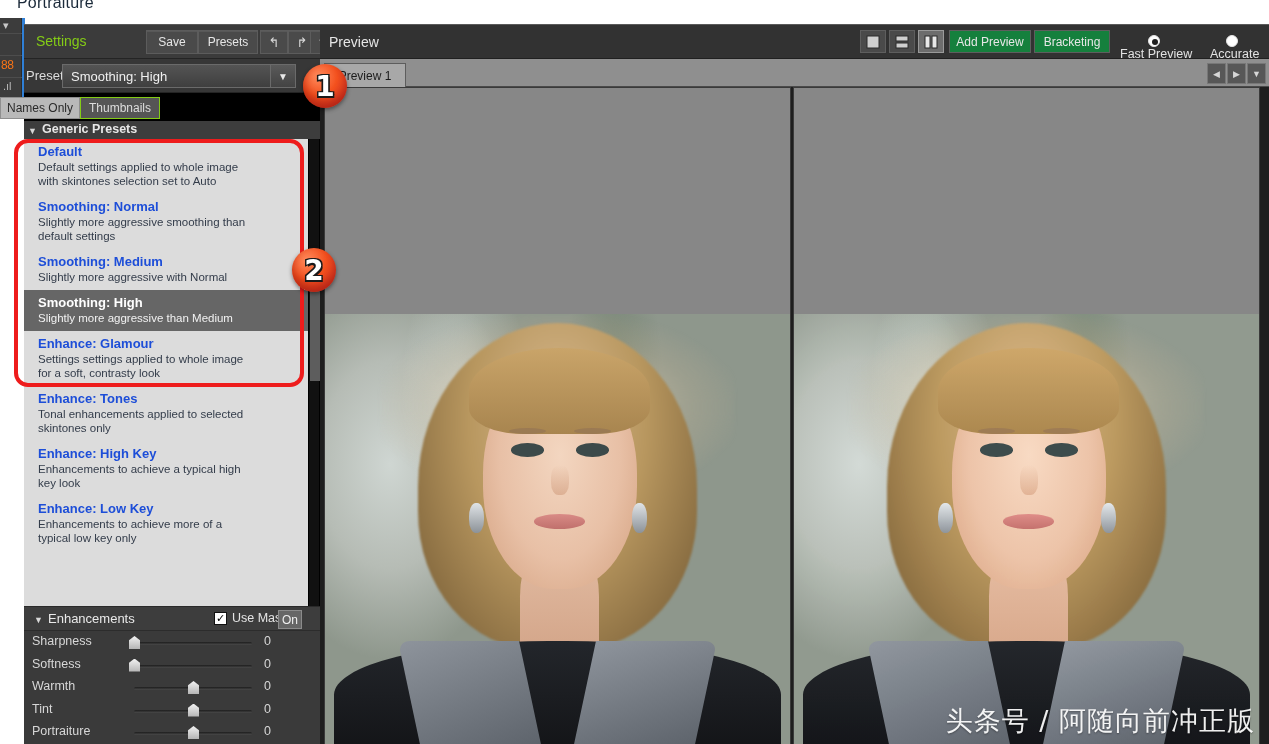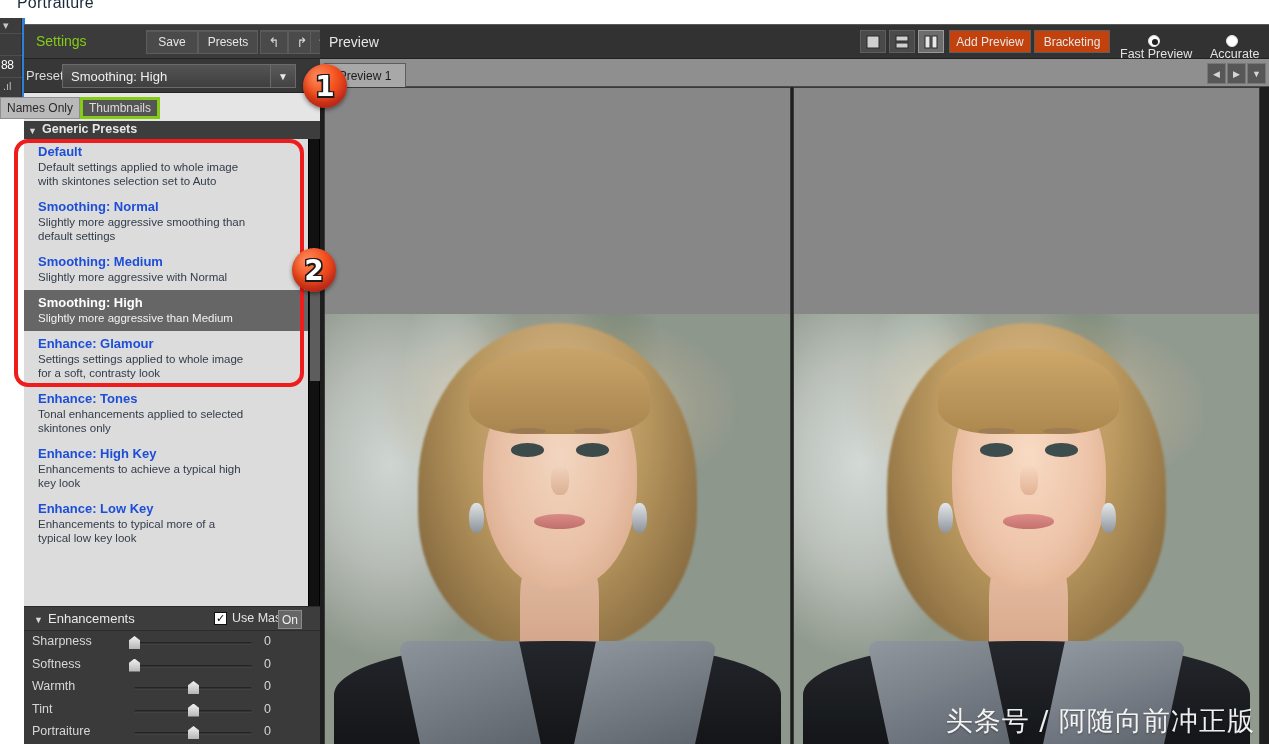--- a/index.html
+++ b/index.html
@@ -24,21 +24,21 @@
     background: #3c3c3c; border-right: 1px solid #2a2a2a;
   }
   .host-strip .row { position:absolute; left:0; width:22px; border-bottom:1px solid #4d4d4d; }
   .host-strip .r1 { top: 0px; height: 16px; }
   .host-strip .r2 { top: 16px; height: 22px; }
   .host-strip .r3 { top: 38px; height: 22px; }
   .host-strip .chev {
     position:absolute; left:3px; top:2px; color:#c8c8c8; font-size:11px; line-height:11px;
   }
   .host-strip .num {
-    position:absolute; left:1px; top:40px; font-size:12px; color:#ffffff; letter-spacing:-.5px;
+    position:absolute; left:1px; top:40px; font-size:12px; color:#f97316; letter-spacing:-.5px;
   }
   .host-strip .dots {
     position:absolute; left:3px; top:62px; font-size:11px; color:#b9b9b9;
   }
   .host-blue-line {
     position:absolute; left:22px; top:18px; width:3px; height:90px; background:#2f7fd6;
   }
   .host-white-gap { position:absolute; left:0; top:108px; width:320px; height:10px; background:#ffffff; }
 
   
@@ -102,36 +102,36 @@
     position:absolute; left: 246px; top: 5px; width: 26px; height: 24px;
     background: linear-gradient(#5a5a5a,#434343);
     border: 1px solid #6a6a6a;
     display:flex; align-items:center; justify-content:center;
     color:#e8e8e8; font-size: 10px;
   }
 
   
   .viewtabs {
     position: absolute; left: 0; top: 68px; width: 296px; height: 28px;
-    background: #e5e5e5;
+    background: #000000;
   }
   .vtab {
     position: absolute; top: 4px; height: 22px;
     display:flex; align-items:center; justify-content:center;
     font-size: 12px;
   }
   .vtab.names {
     left: -24px; width: 80px;
     background: #b9b9b9; color: #2a2a2a;
     border: 1px solid #8f8f8f;
   }
   .vtab.thumbs {
     left: 56px; width: 80px;
     background: #555555; color: #dddddd;
-    border: 3px solid #84cc16;
+    border: 1px solid #84cc16;
   }
 
   
   .group-hdr {
     position: absolute; left: 0; top: 96px; width: 296px; height: 18px;
     background: #3d3d3d;
   }
   .group-hdr .tri { position:absolute; left:4px; top:5px; font-size:9px; color:#d6d6d6; }
   .group-hdr .lbl { position:absolute; left:18px; top:1px; font-size:12.5px; color:#e7e7e7; font-weight:bold; }
 
@@ -227,21 +227,21 @@
     background: #4a4a4a; border: 1px solid #5e5e5e;
     display:flex; align-items:center; justify-content:center;
   }
   .vbtn.active { background:#6d6d6d; border-color:#9a9a9a; }
   .vb-single { left: 540px; }
   .vb-stack  { left: 569px; }
   .vb-split  { left: 598px; }
 
   .tbtn {
     position: absolute; top: 5px; height: 23px;
-    background: #c2410c; border: 1px solid #5e5e5e;
+    background: #15803d; border: 1px solid #5e5e5e;
     color: #e7e7e7; font-size: 12px;
     display:flex; align-items:center; justify-content:center;
   }
   .tb-add  { left: 629px; width: 82px; }
   .tb-brak { left: 714px; width: 76px; }
 
   .radio-wrap { position:absolute; top: 10px; display:flex; align-items:center;flex-direction:column; }
   .rw1 { left: 800px; }
   .rw2 { left: 890px; }
   .radio {
@@ -471,21 +471,21 @@
           <div class="preset-item">
             <div class="name">Enhance: Tones</div>
             <div class="desc">Tonal enhancements applied to selected skintones only</div>
           </div>
           <div class="preset-item">
             <div class="name">Enhance: High Key</div>
             <div class="desc">Enhancements to achieve a typical high key look</div>
           </div>
           <div class="preset-item">
             <div class="name">Enhance: Low Key</div>
-            <div class="desc">Enhancements to typical more of a typical low key look</div>
+            <div class="desc">Enhancements to achieve more of a typical low key only</div>
           </div>
         </div>
 
       <div class="list-scroll">
         <div class="thumb"></div>
       </div>
 
       <div class="redbox"></div>
 
       <div class="enh">

